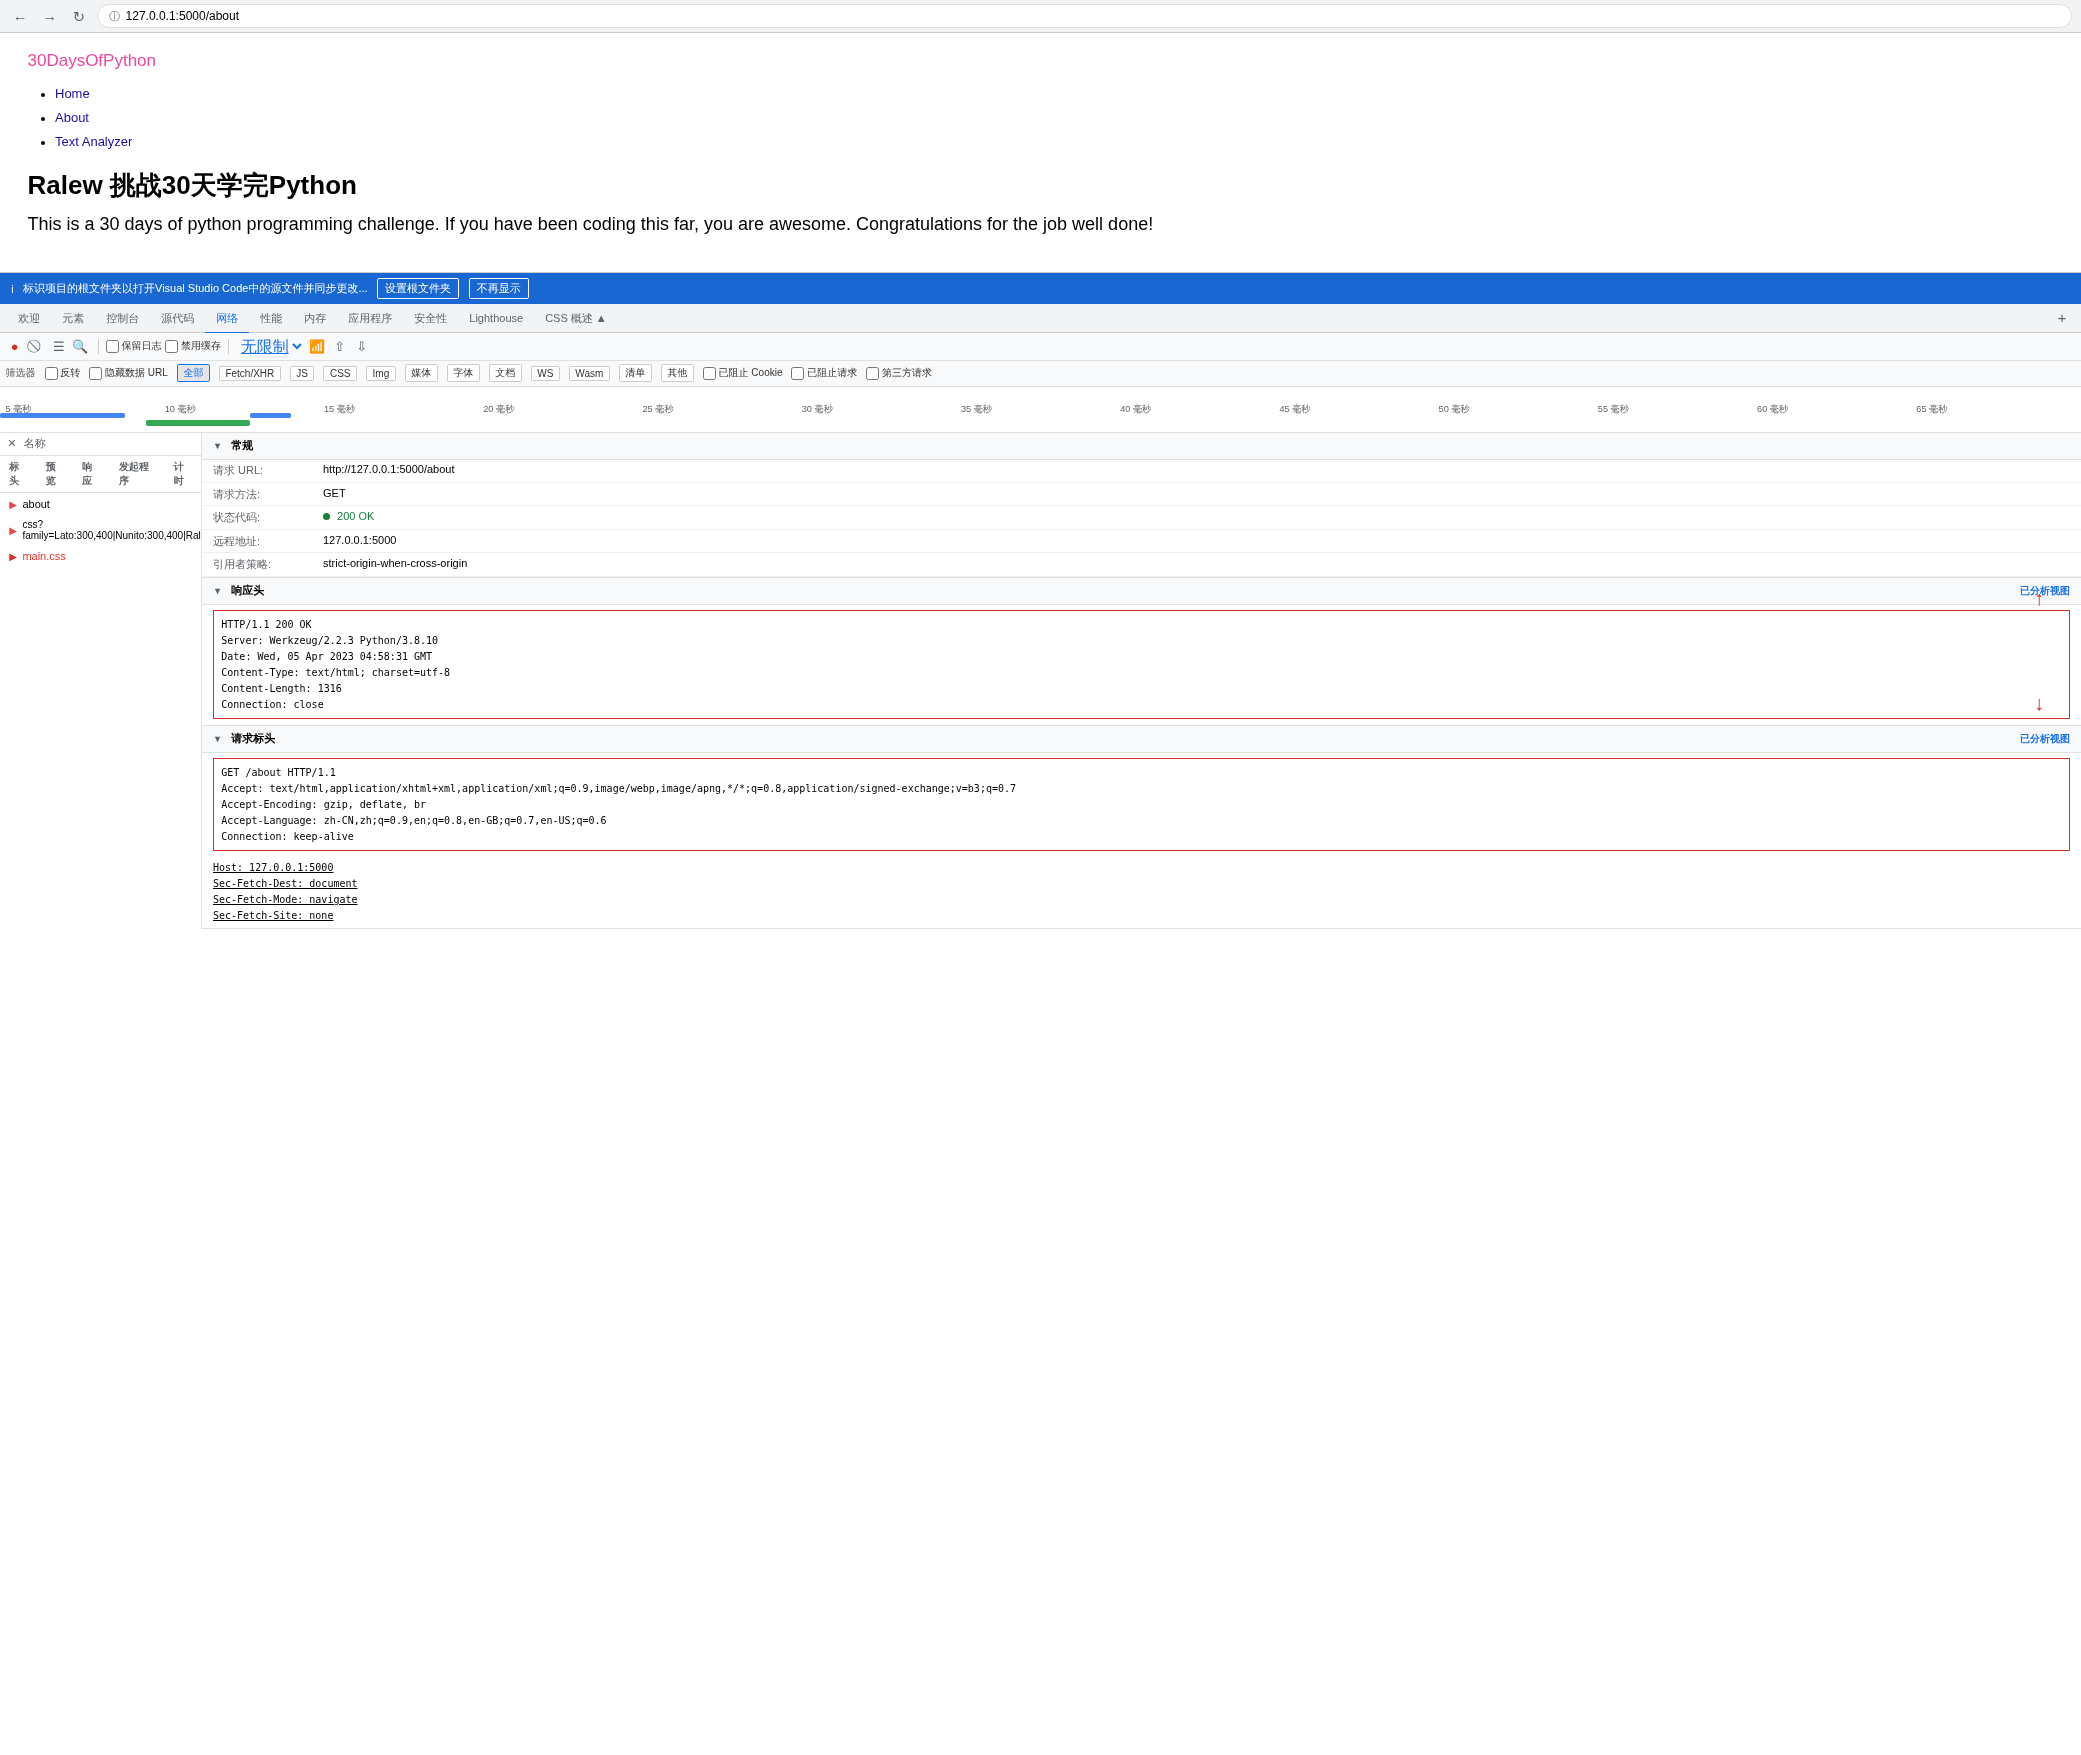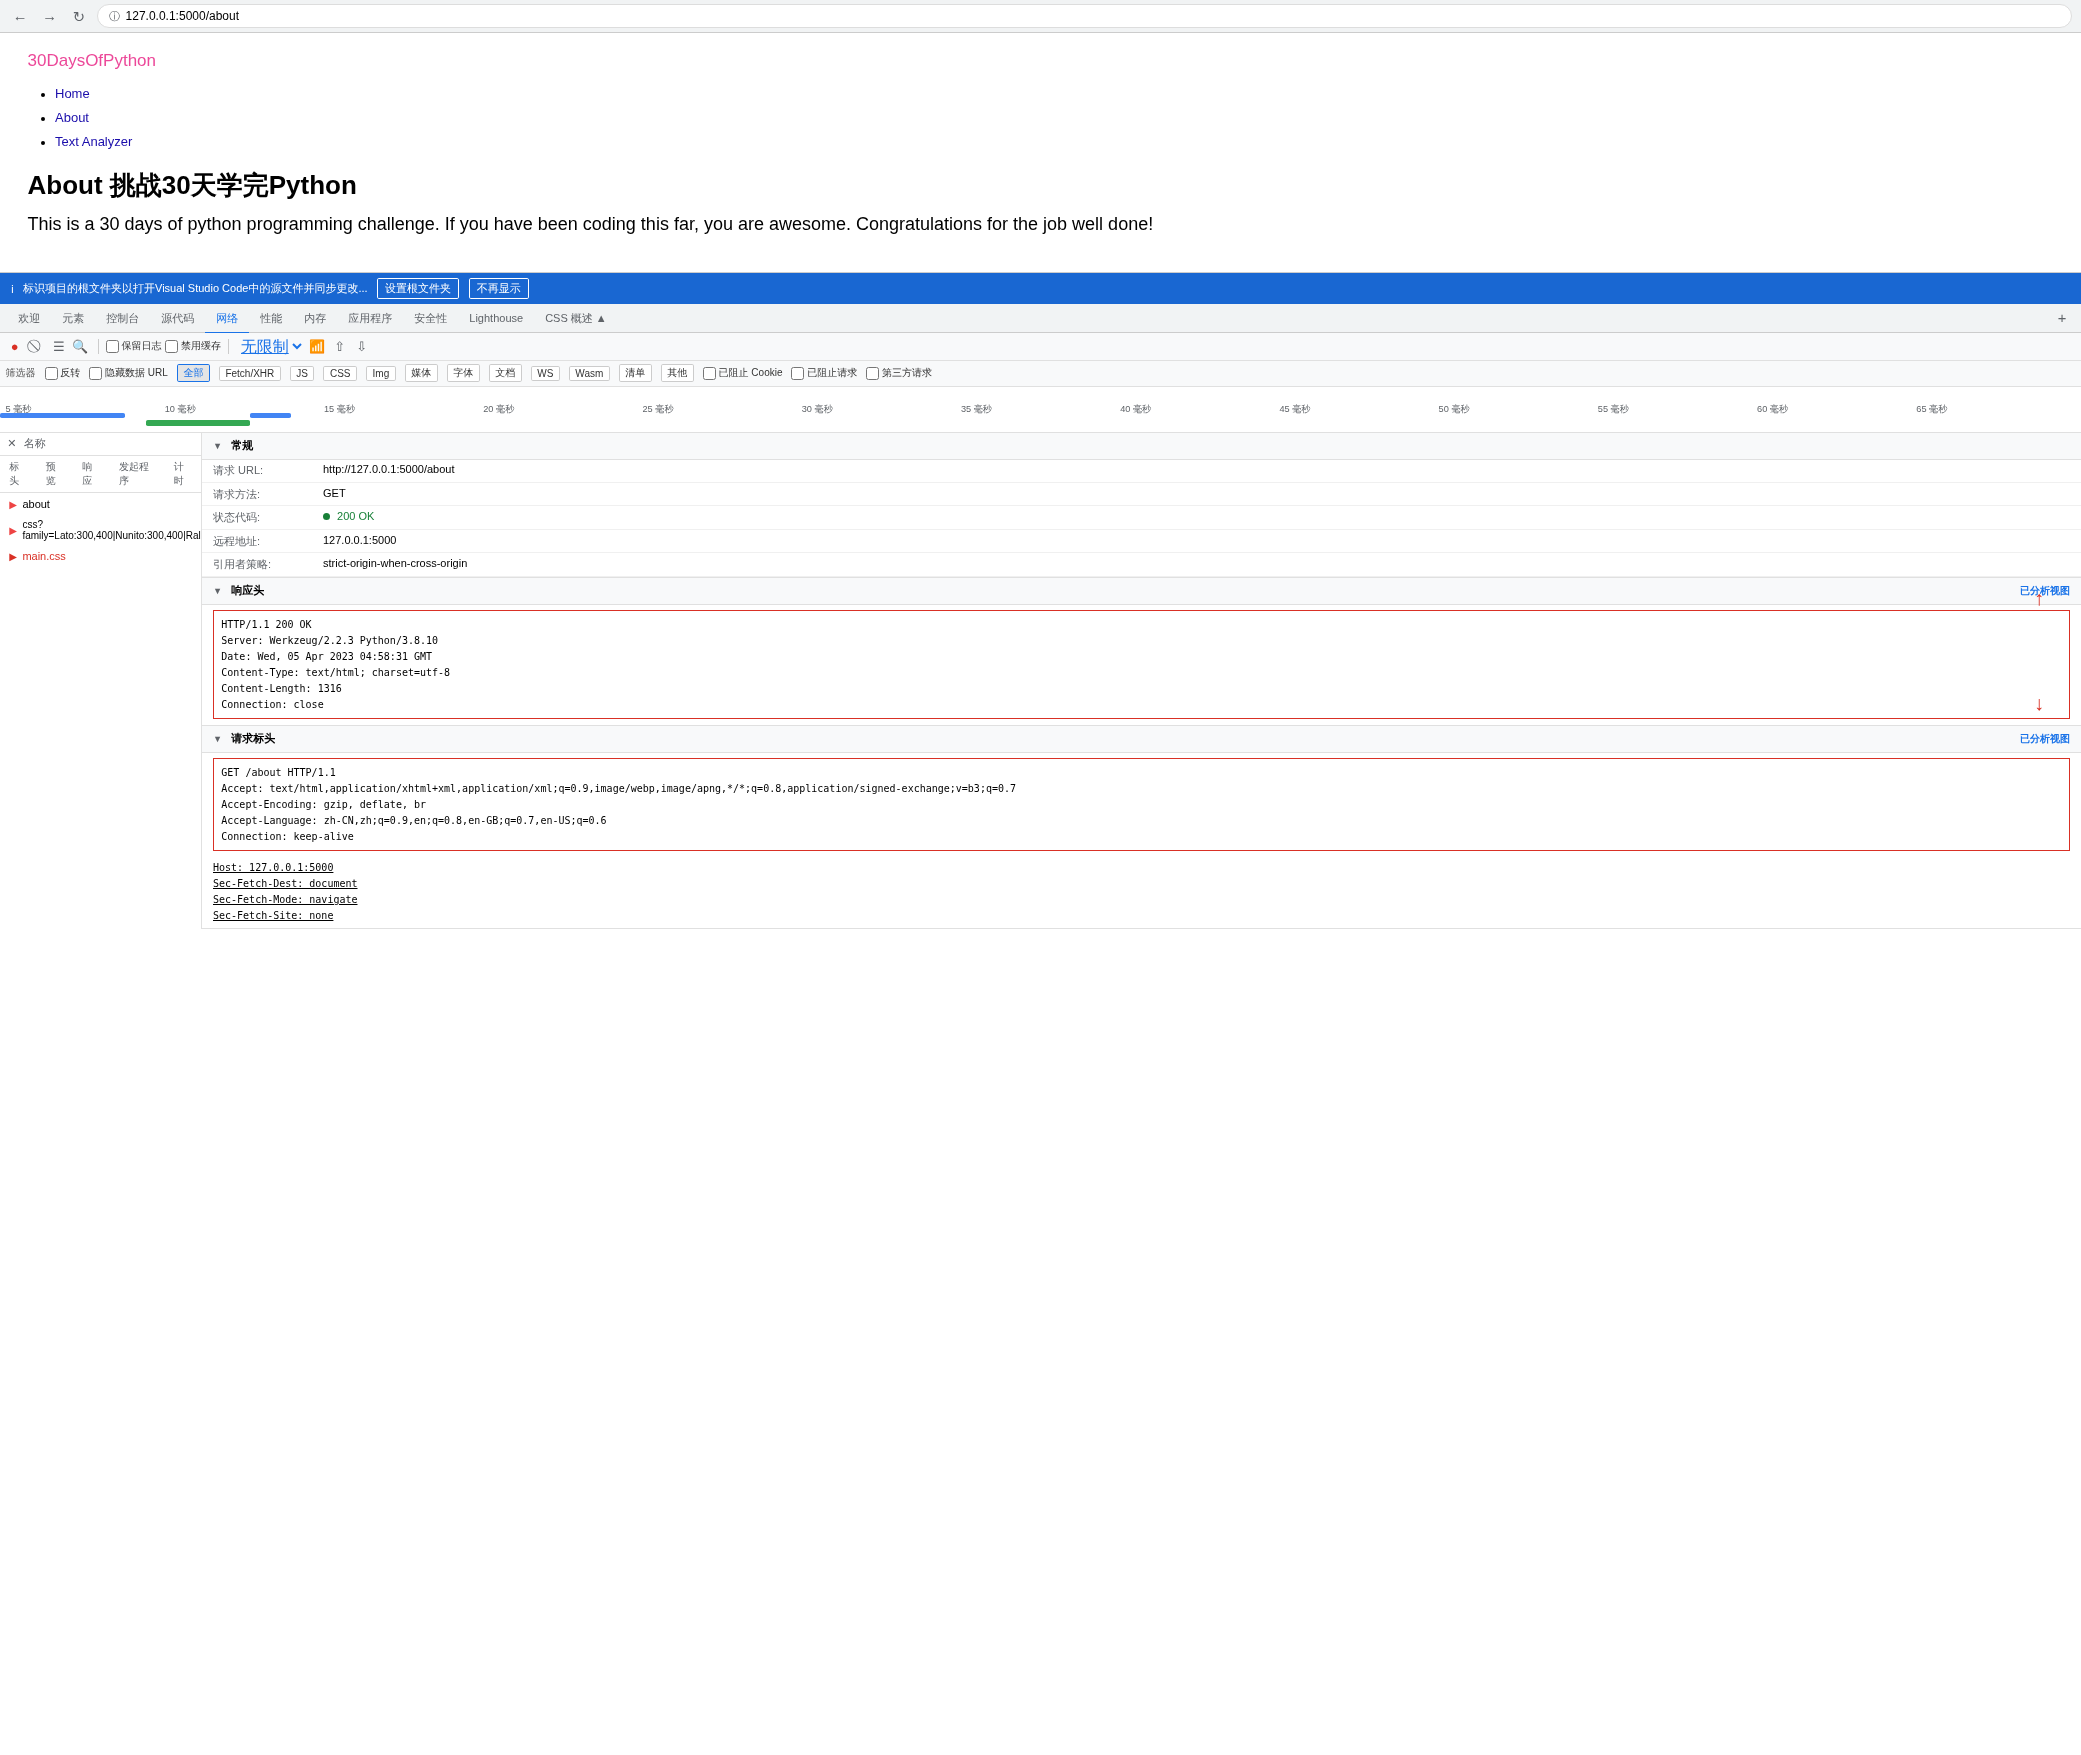--- a/index.html
+++ b/index.html
@@ -237,20 +237,21 @@
       align-items: center;
       padding: 3.7px 7.3px;
       border-bottom: 0.9px solid #e0e0e0;
       font-size: 11px;
       color: #5f6368;
     }
     .file-tabs-row {
       display: flex;
       font-size: 10px;
       border-bottom: 0.9px solid #e0e0e0;
+      font-weight: bold;
     }
     .file-tab {
       padding: 3.7px 9.2px;
       cursor: pointer;
       color: #5f6368;
       border-bottom: 1.8px solid transparent;
     }
     .file-item {
       padding: 4.6px 9.2px;
       font-size: 11px;
@@ -345,21 +346,21 @@
 
 <div class="page-content">
   <div class="site-title">
     <a href="#">30DaysOfPython</a>
   </div>
   <ul class="nav-list">
     <li><a href="#">Home</a></li>
     <li><a href="#">About</a></li>
     <li><a href="#">Text Analyzer</a></li>
   </ul>
-  <h1 class="page-heading">About 挑战30天学完Python</h1>
+  <h1 class="page-heading">Ralew 挑战30天学完Python</h1>
   <p class="page-description">This is a 30 days of python programming challenge. If you have been coding this far, you are awesome. Congratulations for the job well done!</p>
 </div>
 
 <div class="devtools-panel">
 
   <div class="devtools-banner">
     <span>ℹ</span>
     <span>标识项目的根文件夹以打开Visual Studio Code中的源文件并同步更改...</span>
     <button class="devtools-banner-btn">设置根文件夹</button>
     <button class="devtools-banner-btn">不再显示</button>

